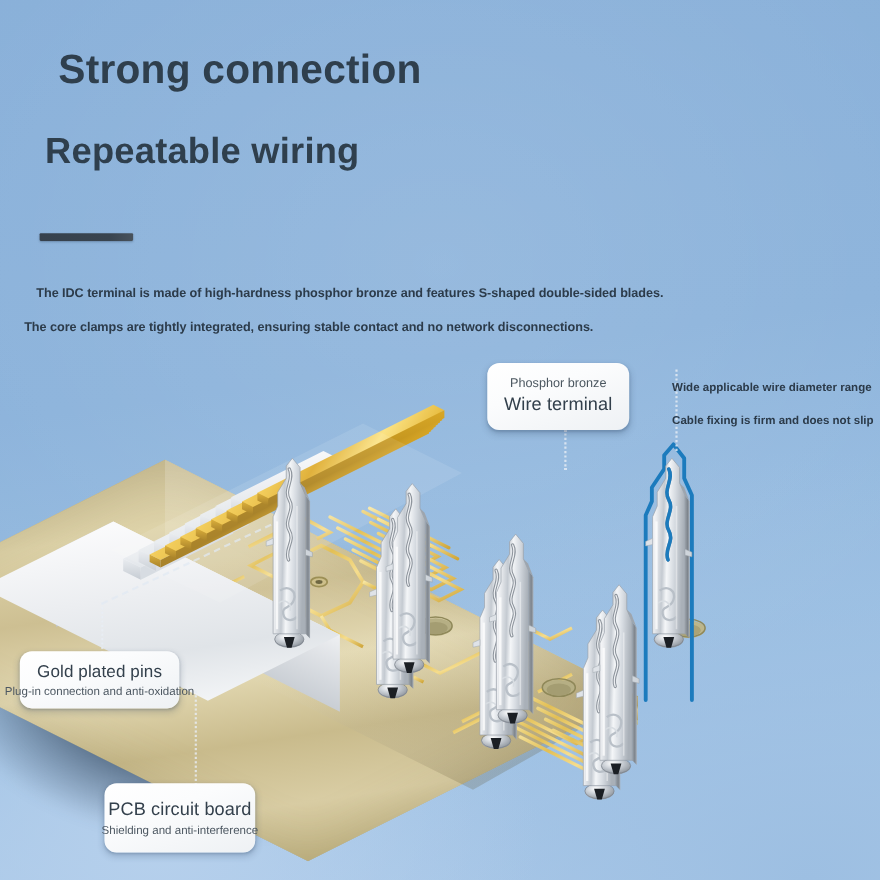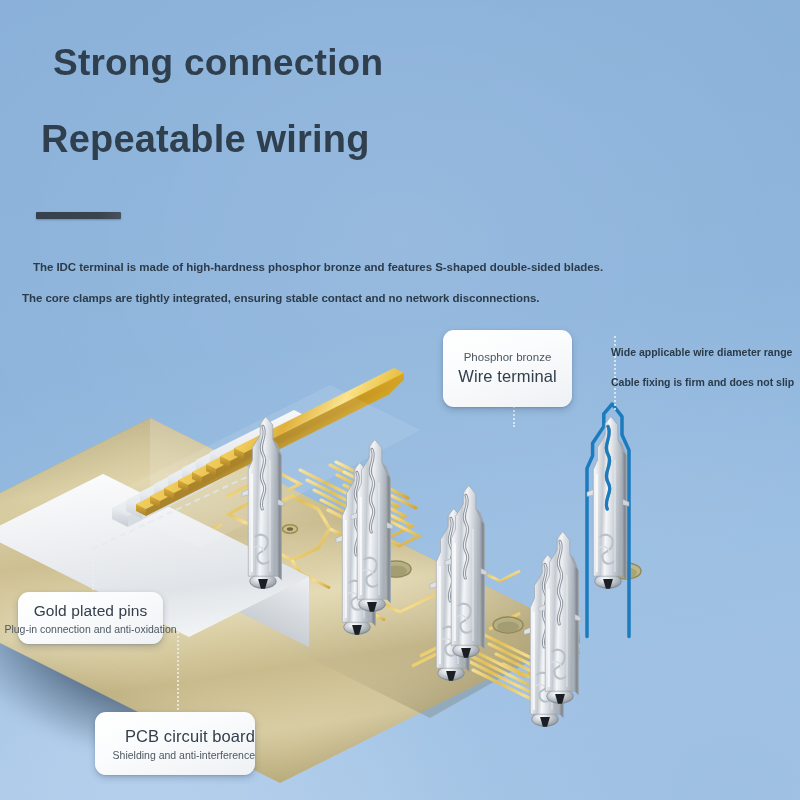--- a/index.html
+++ b/index.html
@@ -51,21 +51,21 @@
   
   .headline-1 {
     position: absolute; left: 33px; top: 42px;
     font-size: 37px; font-weight: 700; letter-spacing: .2px;
     color: #2f3f4d;
     white-space: nowrap;
     margin-left: 20px;
   }
   .headline-2 {
     position: absolute; left: 41px; top: 118px;
-    font-size: 38px; font-weight: 700; letter-spacing: .2px;
+    font-size: 33px; font-weight: 700; letter-spacing: .2px;
     color: #2f3f4d;
     white-space: nowrap;
   }
   .accent-bar {
     position: absolute; left: 36px; top: 212px;
     width: 85px; height: 7px; border-radius: 1px;
     background: linear-gradient(90deg, #36414d 0%, #39444f 75%, #48525c 100%);
     box-shadow: 0 1px 2px rgba(20,35,55,.30);
   }
   .body-line {
@@ -114,23 +114,23 @@
     font-size: 16.5px; color: #33404c; font-weight: 400;
     white-space: nowrap; letter-spacing: .1px;
   }
   .callout .c-title-sm { font-size: 15.5px; }
   .callout .c-sub-bottom {
     font-size: 10.5px; color: #4d5862; font-weight: 400;
     margin-top: 3px; white-space: nowrap;
   }
 
   #callout-bayonet { left: 604px; top: 287px; width: 134px; height: 49px; }
-  #callout-wire    { left: 443px; top: 330px; width: 129px; height: 77px; }
+  #callout-wire    { left: 443px; top: 330px; width: 129px; height: 61px; }
   #callout-gold    { left: 18px;  top: 592px; width: 145px; height: 52px; }
-  #callout-pcb     { left: 95px;  top: 712px; width: 160px; height: 63px; align-items: flex-end; }
+  #callout-pcb     { left: 95px;  top: 712px; width: 137px; height: 63px; }
 
   
   .free-sub {
     position: absolute;
     font-size: 10.5px; font-weight: 700; color: #2b3a49;
     white-space: nowrap;
   }
   .free-sub-1 { left: 611px; top: 346px; }
   .free-sub-2 { left: 611px; top: 376px; }
 

